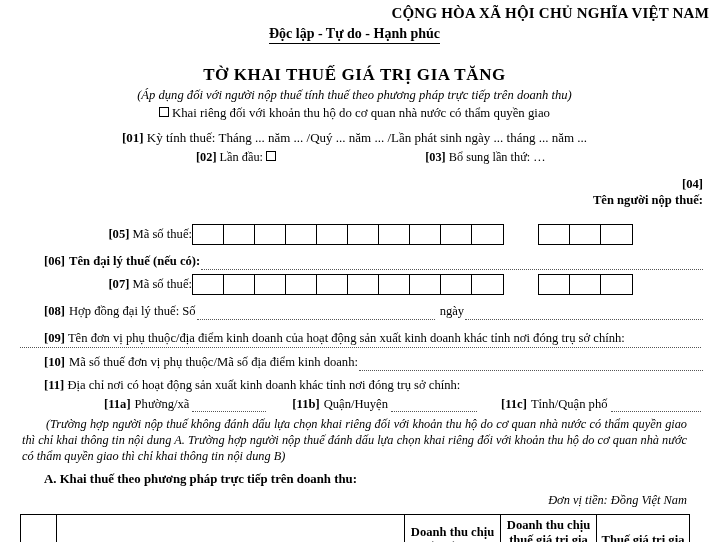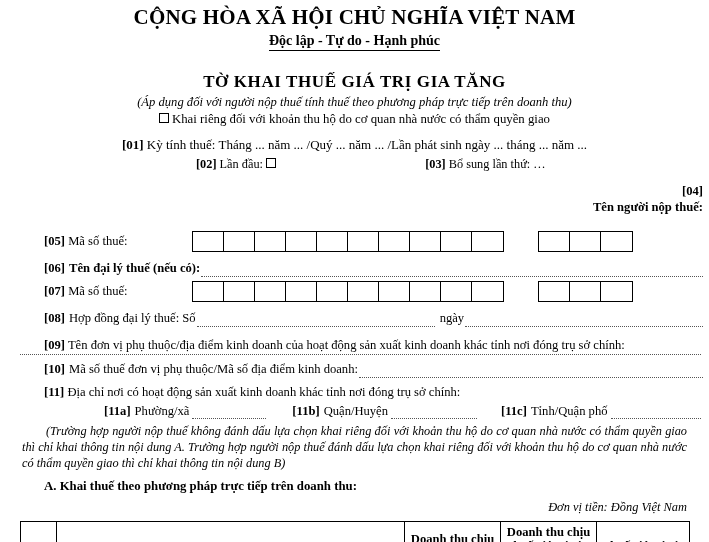--- a/index.html
+++ b/index.html
@@ -18,23 +18,23 @@
 
   .page {
     position: relative;
     width: 709px;
     height: 542px;
     box-sizing: border-box;
   }
 
   
   .hdr-nation {
-    text-align: center;
-    font-weight: bold;
-    font-size: 21px;
+    text-align: right;
+    font-weight: bold;
+    font-size: 15px;
     letter-spacing: 0.2px;
     margin-top: 5px;
     line-height: 1.15;
   }
   .hdr-motto-wrap {
     text-align: center;
     margin-top: 2px;
   }
   .hdr-motto {
     display: inline-block;
@@ -122,21 +122,21 @@
   .bold { font-weight: bold; }
 
   
   .mst-row {
     display: flex;
     align-items: center;
     padding-left: 44px;
     font-size: 12.6px;
     margin-top: 4px;
   }
-  .mst-label { width: 148px; flex: 0 0 auto; }
+  .mst-label { width: 148px; flex: 0 0 auto; text-align: right; }
   .boxes {
     display: flex;
     border: 1.2px solid #000;
     box-sizing: border-box;
   }
   .boxes .cell {
     width: 31px;
     height: 19px;
     border-right: 1.2px solid #000;
     box-sizing: border-box;

